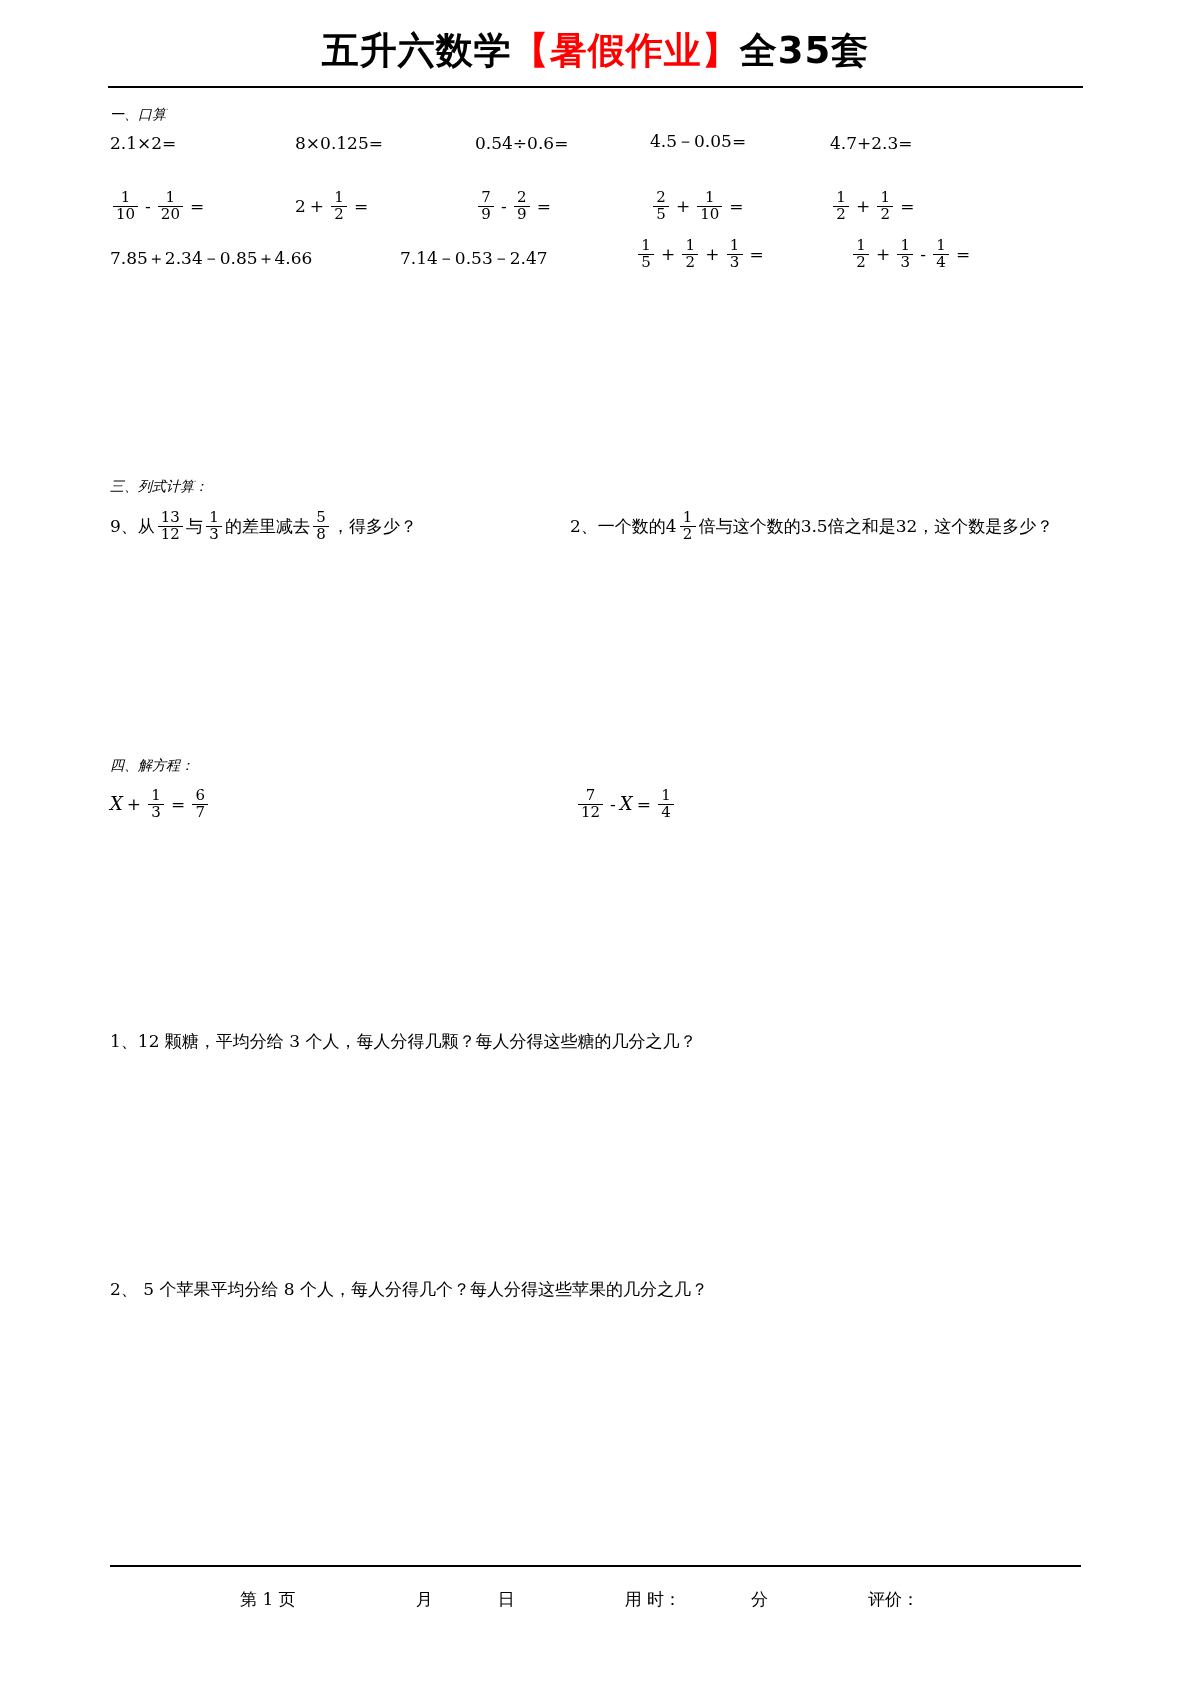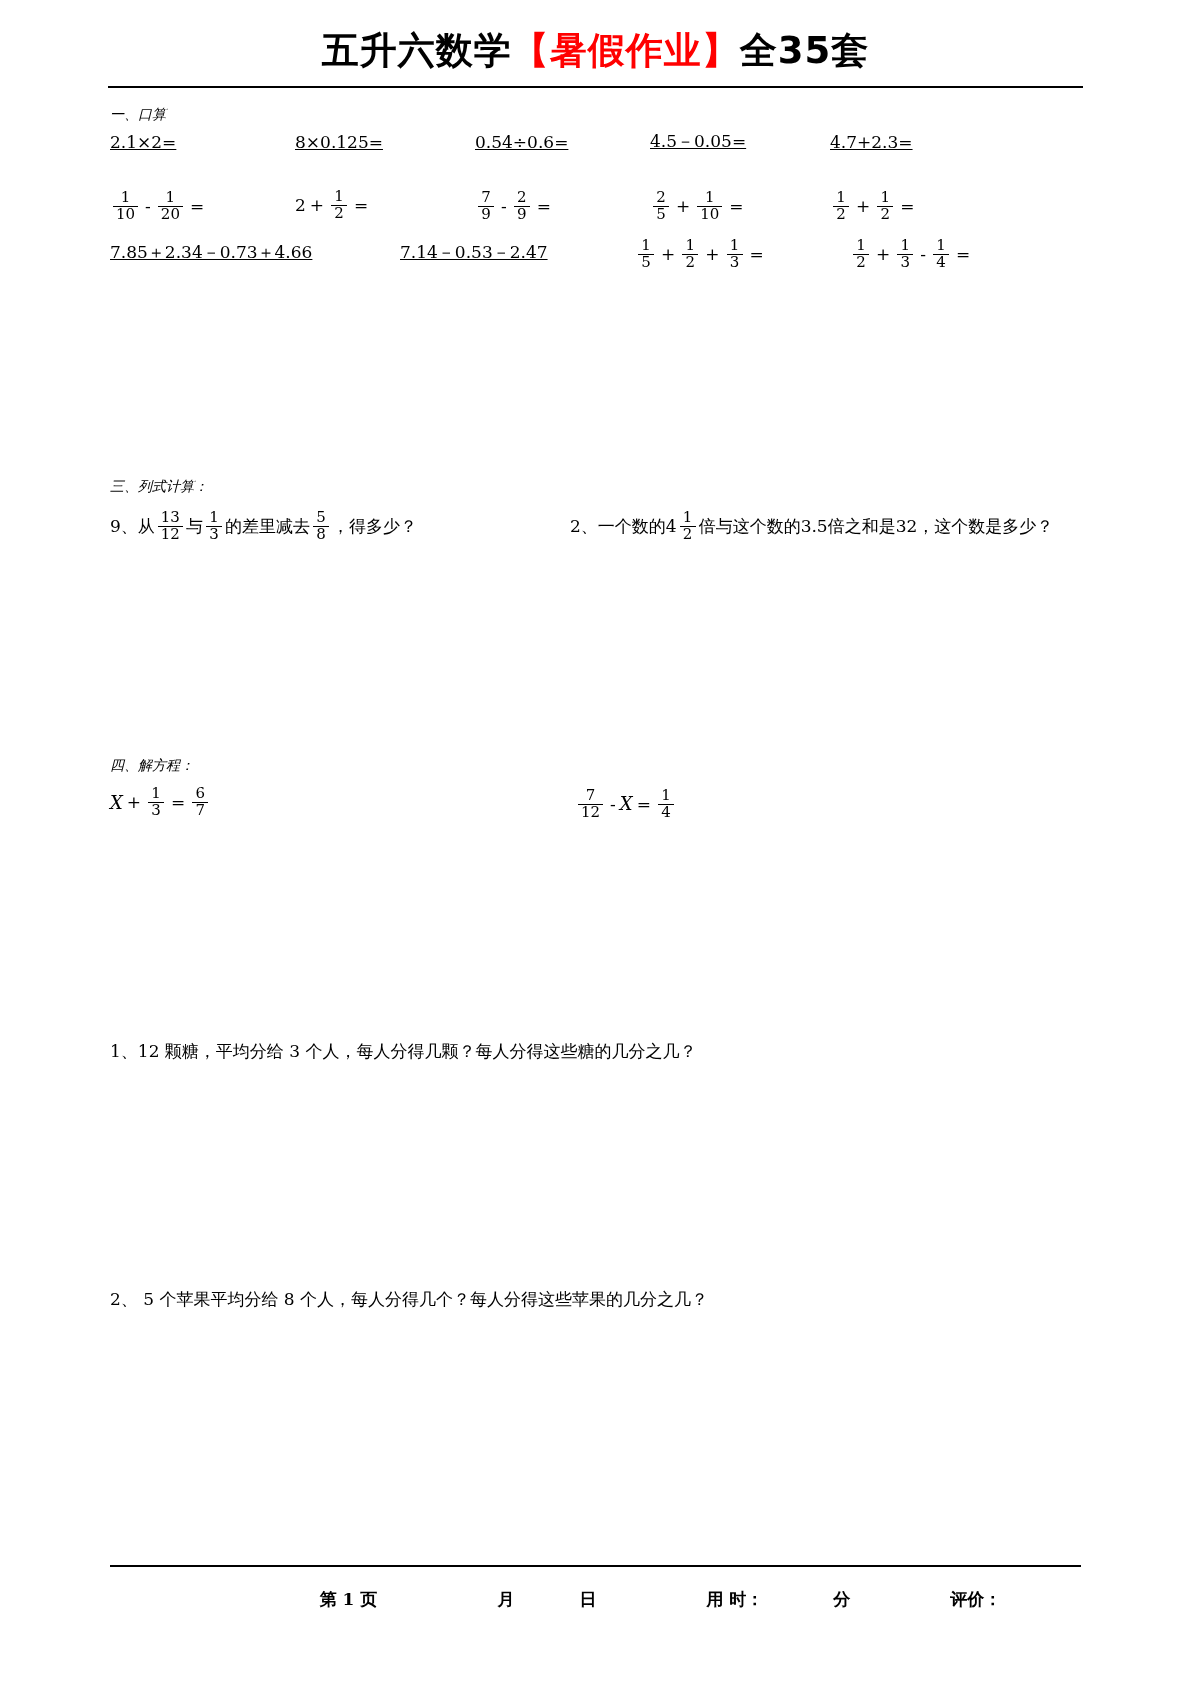--- a/index.html
+++ b/index.html
@@ -46,22 +46,21 @@
   .section-head {
     font-size: 14px;
     font-family: "DejaVu Serif", "Liberation Serif", serif;
     margin-top: 18px;
     margin-bottom: 6px;
     font-style: italic;
   }
 
   .row {
     display: flex;
-    align-items: center;
-    text-decoration: underline;
+    align-items: flex-end;
   }
   .cell {
     font-family: "DejaVu Serif", "Liberation Serif", serif;
     font-size: 17px;
     white-space: nowrap;
   }
 
   
   .oral-line { margin-top: 6px; }
   .oral-line .cell { }
@@ -117,22 +116,21 @@
     border-bottom: 2.5px solid #000;
   }
   .footer {
     position: absolute;
     left: 110px;
     right: 110px;
     top: 1588px;
     display: flex;
     font-family: "DejaVu Serif", "Liberation Serif", serif;
     font-size: 17px;
-    font-weight: bold;
-    justify-content: center;
+    font-weight: normal;
   }
   .footer span { white-space: nowrap; }
   .f-page  { margin-left: 130px; }
   .f-month { margin-left: 120px; }
   .f-day   { margin-left: 65px; }
   .f-time  { margin-left: 110px; }
   .f-min   { margin-left: 70px; }
   .f-eval  { margin-left: 100px; }
   .spacer-md { height: 80px; }
   .spacer-lg { height: 120px; }
@@ -221,21 +219,21 @@
             <span class="top">1</span>
             <span class="bar"></span>
             <span class="bot">2</span>
           </span>
           <span class="op">=</span>
         </span></div>
   </div>
 
 
   <div class="row" style="margin-top:12px">
-    <div class="cell" style="width:290px">7.85＋2.34－0.73＋4.66</div>
+    <div class="cell" style="width:290px">7.85＋2.34－0.85＋4.66</div>
     <div class="cell" style="width:235px">7.14－0.53－2.47</div>
     <div style="width:215px"><span class="expr">
           <span class="frac">
             <span class="top">1</span>
             <span class="bar"></span>
             <span class="bot">5</span>
           </span>
           <span class="op">+</span>
           <span class="frac">
             <span class="top">1</span>
@@ -345,21 +343,21 @@
             <span class="bar"></span>
             <span class="bot">4</span>
           </span>
         </span></div>
   </div>
 
   <div class="spacer-lg"></div>
   <div class="spacer-md"></div>
 
 
-  <div class="cell" style="margin-top:20px">1、12 颗糖，平均分给 3 个人，每人分得几颗？每人分得这些糖的几分之几？</div>
+  <div class="cell" style="margin-top:10px">1、12 颗糖，平均分给 3 个人，每人分得几颗？每人分得这些糖的几分之几？</div>
 
   <div class="spacer-lg"></div>
   <div class="spacer-md"></div>
 
   <div class="cell" style="margin-top:25px">2、 5 个苹果平均分给 8 个人，每人分得几个？每人分得这些苹果的几分之几？</div>
 
   <div class="footer-rule"></div>
   <div class="footer">
     <span class="f-page">第 1 页</span>
     <span class="f-month">月</span>

